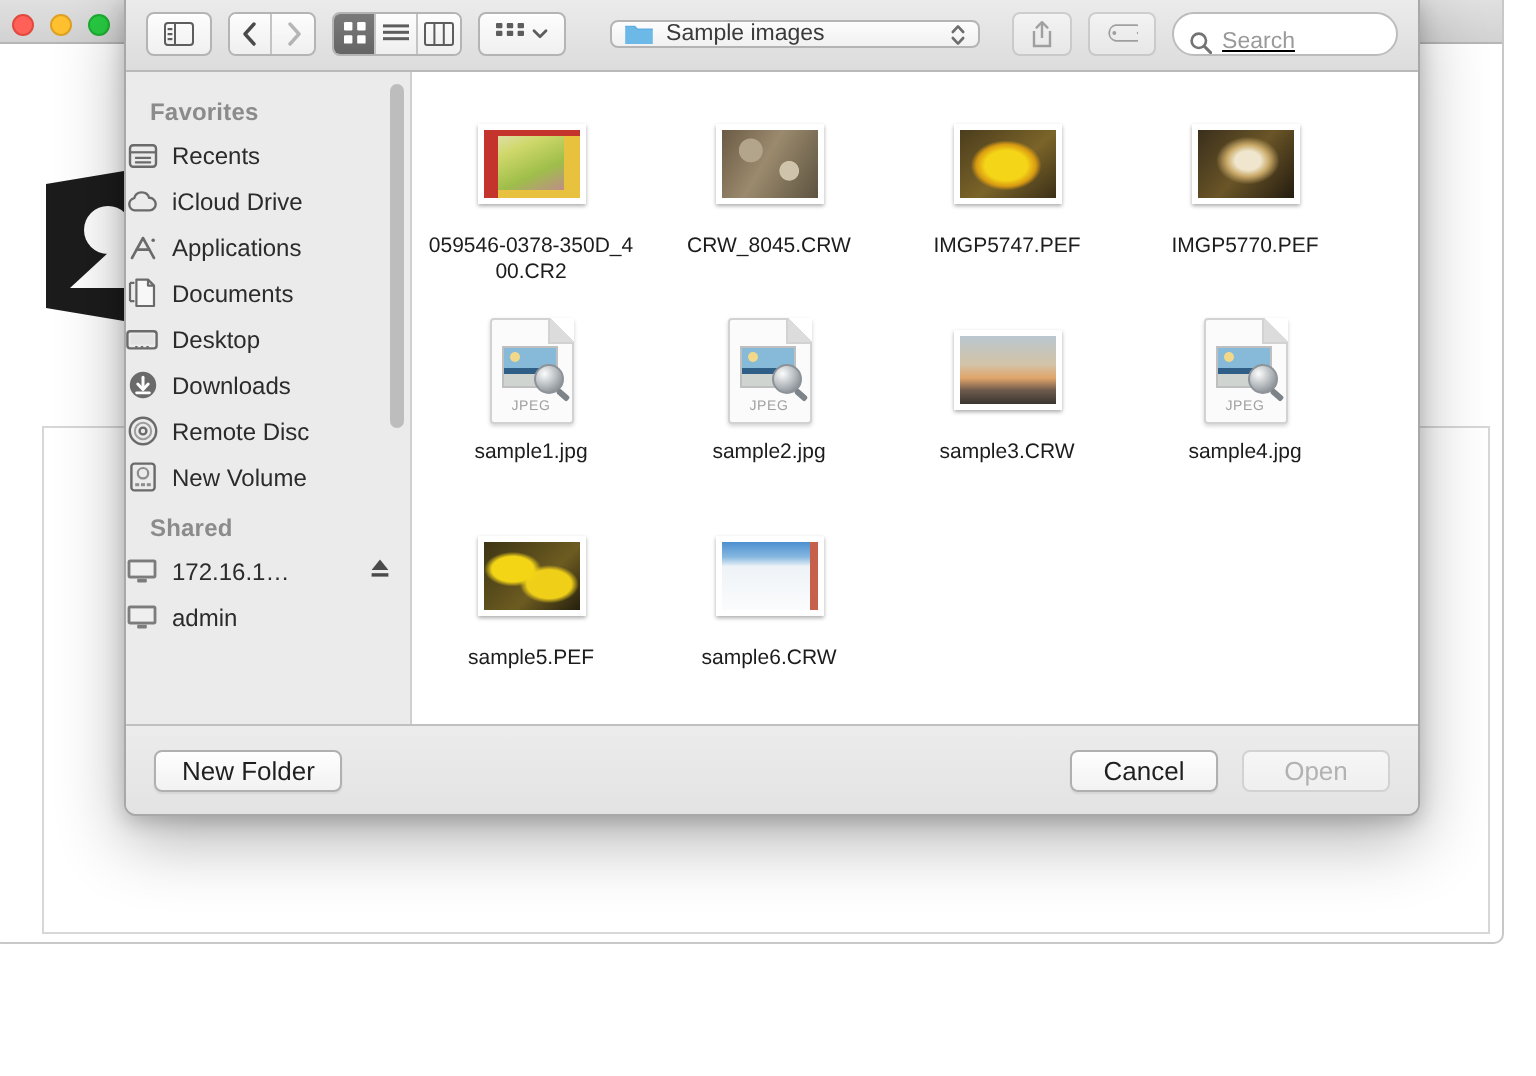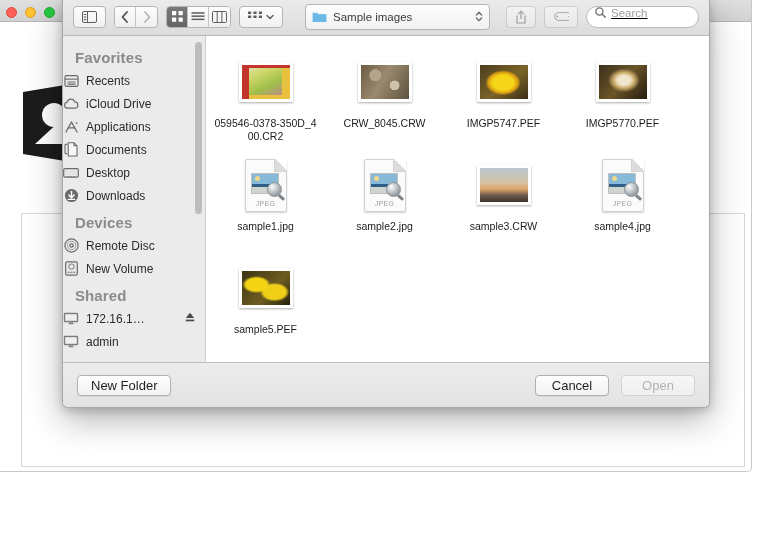--- a/index.html
+++ b/index.html
@@ -127,47 +127,46 @@
   }
   .seg:last-child { border-right: none; }
   .seg.active {
     background: linear-gradient(to bottom, #7a7a7a, #656565);
   }
   .seg.disabled { opacity: 0.38; }
 
   #path-popup {
     flex: 0 0 auto;
     width: 185px;
-    height: 26px;
+    height: 14px;
     margin-left: 14px;
     background: linear-gradient(to bottom, #fdfdfd, #f1f1f1);
     border: 1px solid #b4b4b4;
     border-radius: 4px;
     display: flex;
-    align-items: center;
     padding: 0 6px;
     gap: 6px;
     position: relative;
   }
   #path-label {
     font-size: 11.5px;
     color: #3a3a3a;
     flex: 1;
     white-space: nowrap;
     overflow: hidden;
   }
 
   #search-box {
     width: 140px;
     height: 22px;
     background: #ffffff;
     border: 1px solid #bcbcbc;
     border-radius: 11px;
     display: flex;
-    align-items: flex-start;
+    align-items: flex-end;
     padding: 0 8px;
     gap: 5px;
     text-decoration: underline;
   }
   #search-placeholder {
     font-size: 11.5px;
     color: #9a9a9a;
   }
 
   .spacer { flex: 1; }
@@ -183,21 +182,21 @@
   #sidebar {
     width: 143px;
     flex: 0 0 143px;
     background: #ebebeb;
     border-right: 1px solid #cfcfcf;
     position: relative;
     overflow: hidden;
     padding-top: 6px;
   }
   .sb-header {
-    font-size: 15px;
+    font-size: 12px;
     font-weight: bold;
     color: #8b8b8b;
     padding: 7px 0 3px 12px;
     letter-spacing: 0.1px;
   }
   .sb-item {
     height: 23px;
     display: flex;
     align-items: center;
     gap: 7px;
@@ -554,21 +553,20 @@
               <span class="sb-icon">
                 <svg width="15" height="15" viewBox="0 0 15 15">
                   <circle cx="7.5" cy="7.5" r="6.6" fill="#6a6a6a"></circle>
                   <line x1="7.5" y1="3.6" x2="7.5" y2="9.4" stroke="#ffffff" stroke-width="1.5" stroke-linecap="round"></line>
                   <polyline points="4.9,7 7.5,9.8 10.1,7" fill="none" stroke="#ffffff" stroke-width="1.5" stroke-linecap="round" stroke-linejoin="round"></polyline>
                   <line x1="4.3" y1="11.4" x2="10.7" y2="11.4" stroke="#ffffff" stroke-width="1.4" stroke-linecap="round"></line>
                 </svg>
               </span>
               <span class="label">Downloads</span>
             </div>
-            <div class="sb-header">Devices</div>
             <div class="sb-item">
               <span class="sb-icon">
                 <svg width="15" height="15" viewBox="0 0 15 15">
                   <circle cx="7.5" cy="7.5" r="6.6" fill="none" stroke="#6a6a6a" stroke-width="1.2"></circle>
                   <circle cx="7.5" cy="7.5" r="4.1" fill="none" stroke="#9d9d9d" stroke-width="1"></circle>
                   <circle cx="7.5" cy="7.5" r="1.7" fill="none" stroke="#6a6a6a" stroke-width="1.2"></circle>
                 </svg>
               </span>
               <span class="label">Remote Disc</span>
             </div>
@@ -695,20 +693,28 @@
               <div class="file-name">sample4.jpg</div>
             </div>
             <div class="file-cell">
               <div class="thumb-wrap">
                 <div class="photo">
                   <div style="background:radial-gradient(ellipse at 30% 40%, #f3d516 0 22%, transparent 30%),radial-gradient(ellipse at 68% 62%, #f0cf18 0 24%, transparent 32%),linear-gradient(135deg,#3c3414,#6d5c21 60%,#241f0d 100%);"></div>
                 </div>
               </div>
               <div class="file-name">sample5.PEF</div>
             </div>
+            <div class="file-cell">
+              <div class="thumb-wrap">
+                <div class="photo">
+                  <div style="background:linear-gradient(to bottom,#4c8fd0 0%,#86b8e0 22%,#eef3f7 36%,#fbfcfd 100%);box-shadow:inset -16px -4px 0 -12px #c6604b, inset -6px -2px 0 -3px #8ba3b5;"></div>
+                </div>
+              </div>
+              <div class="file-name">sample6.CRW</div>
+            </div>
           </div>
       </div>
     </div>
 
     <div id="footer">
       <div class="btn">New Folder</div>
       <div class="spacer"></div>
       <div class="btn">Cancel</div>
       <div class="btn disabled">Open</div>
     </div>

